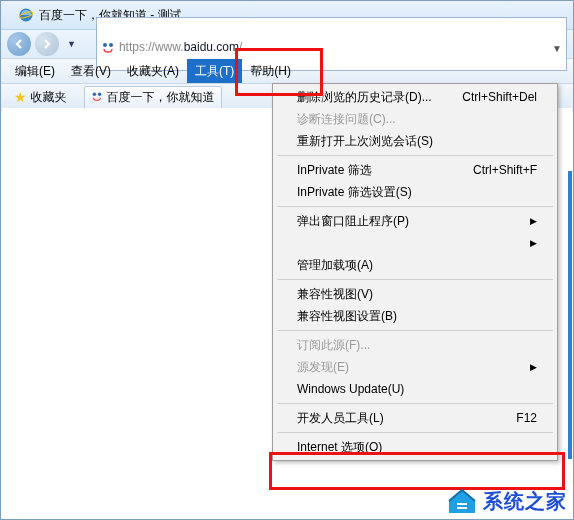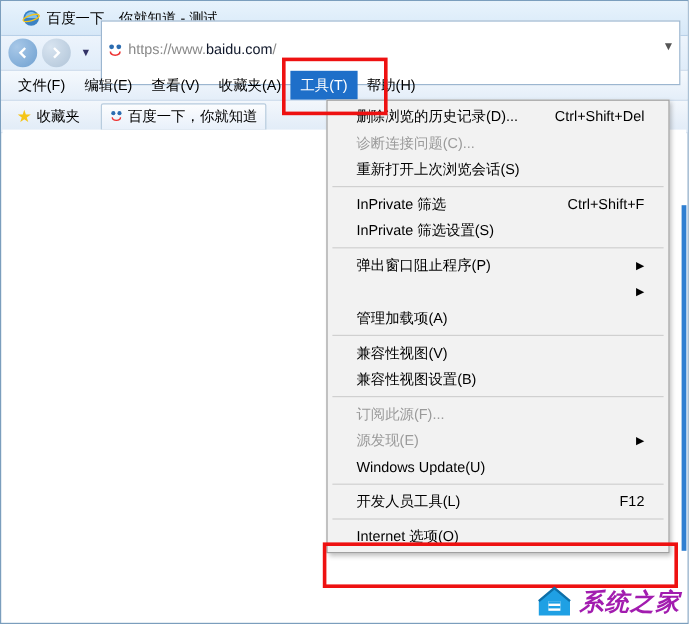--- a/index.html
+++ b/index.html
@@ -3,21 +3,21 @@
 <meta charset="utf-8">
 <style>
   html,body{margin:0;padding:0;width:574px;height:520px;font-family:Tahoma,"Microsoft YaHei",Arial,sans-serif;font-size:12px;background:#fff;overflow:hidden}
   .window{width:574px;height:520px;position:relative;border:1px solid #7b9ebd;box-sizing:border-box;background:#fff}
   .titlebar{height:28px;background:linear-gradient(#e8f3fc,#d6e8f8);display:flex;align-items:center;padding-left:16px}
   .titlebar .ieicon{width:18px;height:18px;margin-right:4px;display:flex;align-items:center;justify-content:center}
   .titlebar .title{color:#000}
   .navrow{height:28px;background:linear-gradient(#edf4fc,#dfecf9);border-top:1px solid #b8d0e8;display:flex;align-items:center;padding:0 6px}
   .navbtn{width:24px;height:24px;border-radius:12px;background:radial-gradient(circle at 30% 30%,#a8c8e8,#6fa0d0);margin-right:4px;display:flex;align-items:center;justify-content:center;color:#fff;font-size:14px}
   .navbtn.fwd{background:radial-gradient(circle at 30% 30%,#d8e4f0,#b0c4d8)}
-  .addr{flex:1;height:20px;background:#fff;border:1px solid #9cb6d0;display:flex;align-items:flex-start;padding:16px 4px;margin-left:4px}
+  .addr{flex:1;height:20px;background:#fff;border:1px solid #9cb6d0;display:flex;align-items:flex-end;padding:16px 4px;margin-left:16px}
   .addr .favicon{width:14px;height:14px;margin-right:4px;color:#2b6cb0}
   .addr .host{color:#0f172a}
   .addr .path{color:#888}
   .addr .drop{margin-left:auto;color:#555;font-size:10px}
   .menubar{height:24px;background:linear-gradient(#f5f9fd,#e4eef9);border-top:1px solid #c8d8ea;display:flex;align-items:stretch;padding-left:6px}
   .menuitem{padding:0 8px;display:flex;align-items:center;color:#000;cursor:default}
   .menuitem.sel{background:#1e6fc9;color:#fff}
   .favbar{height:26px;background:linear-gradient(#f3f7fc,#e0ebf7);border-top:1px solid #c8d8ea;border-bottom:1px solid #c8d8ea;display:flex;align-items:center;padding-left:6px}
   .favbtn{display:flex;align-items:center;padding:2px 6px;border:1px solid transparent}
   .star{color:#f5c518;font-size:14px;margin-right:4px}
@@ -28,21 +28,21 @@
   .ditem{display:flex;align-items:center;height:22px;padding:0 20px 0 24px;color:#000}
   .ditem .sc{margin-left:auto;color:#000}
   .ditem.dis{color:#9a9a9a}
   .dsep{height:1px;background:#d0d0d0;margin:3px 4px}
   .hlbox{position:absolute;border:3px solid #e11;pointer-events:none}
   .hl1{left:234px;top:47px;width:82px;height:42px}
   .hl2{left:268px;top:451px;width:290px;height:32px}
   .watermark{position:absolute;right:6px;bottom:4px;display:flex;align-items:center;font-family:"Microsoft YaHei",sans-serif}
   .wm-icon{width:34px;height:28px;margin-right:4px;display:flex;align-items:center;justify-content:center}
   .wm-text{display:flex;align-items:baseline}
-  .wm-main{font-size:20px;font-weight:bold;color:#a21caf;font-style:italic;letter-spacing:1px}
+  .wm-main{font-size:20px;font-weight:bold;color:#1d4ed8;letter-spacing:1px}
   .sidebar-stub{position:absolute;right:1px;top:170px;bottom:60px;width:4px;background:#2f7fd1}
 </style>
 </head>
 <body>
 
 <div class="window">
 
   <div class="titlebar">
     <span class="ieicon">
       <svg width="16" height="16" viewBox="0 0 16 16">
@@ -76,21 +76,20 @@
       </span>
       <span style="color:#888">https://</span>
         <span class="path">www.</span>
         <span class="host">baidu.com</span>
         <span class="path">/</span>
       <span class="drop">▼</span>
     </div>
   </div>
 
   <div class="menubar">
-    <div class="menuitem">文件(F)</div>
     <div class="menuitem">编辑(E)</div>
     <div class="menuitem">查看(V)</div>
     <div class="menuitem">收藏夹(A)</div>
     <div class="menuitem sel">工具(T)</div>
     <div class="menuitem">帮助(H)</div>
   </div>
 
   <div class="favbar">
     <div class="favbtn">
       <span class="star">★</span>

